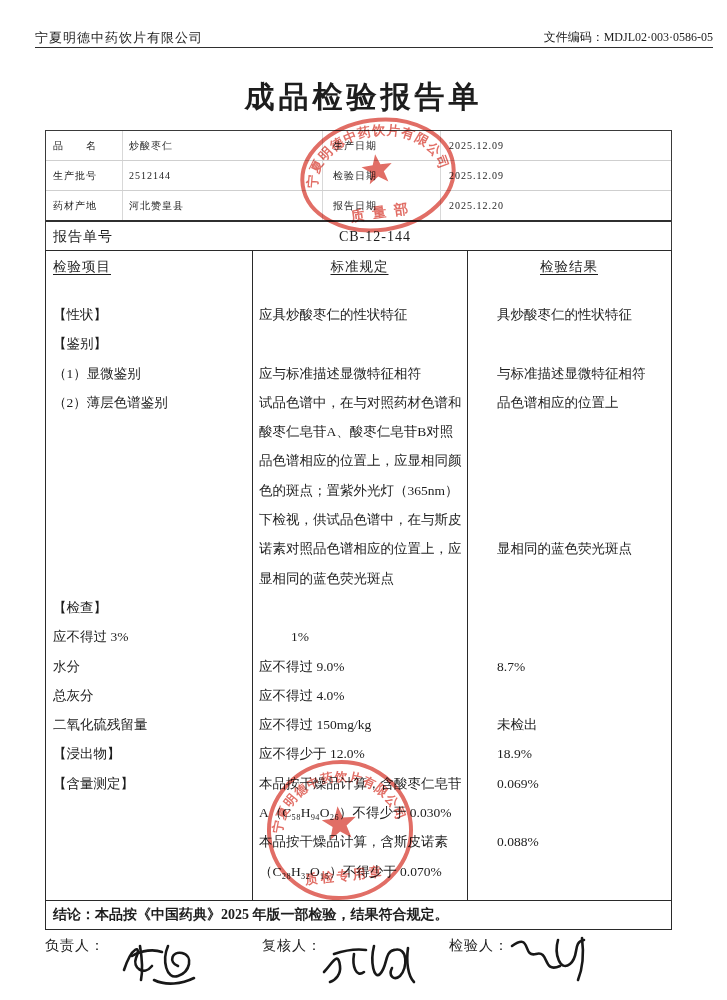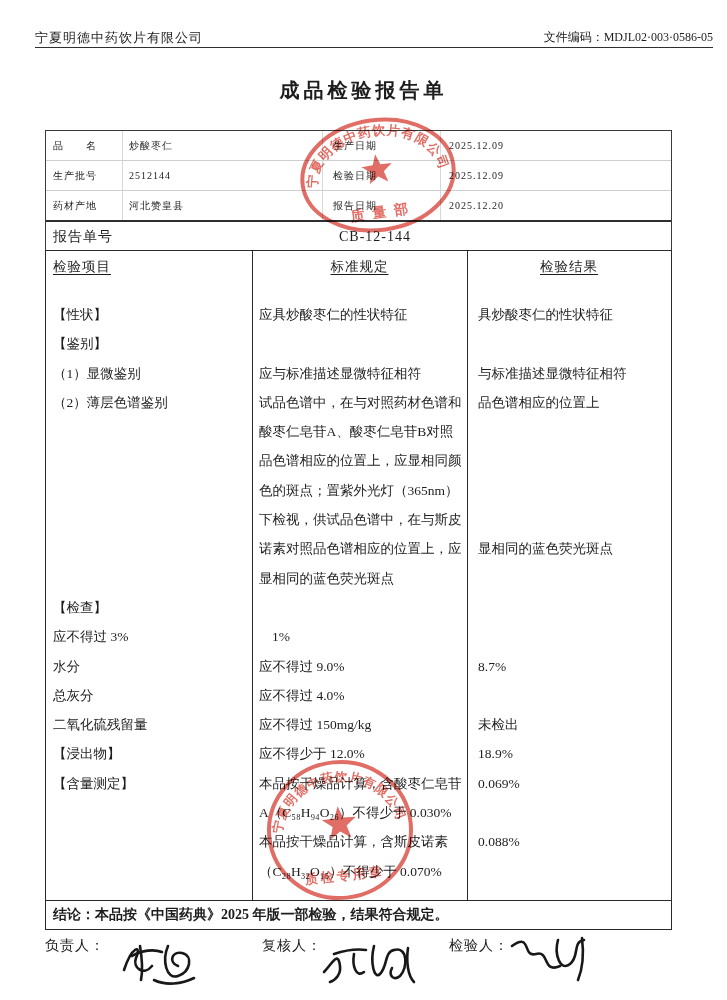--- a/index.html
+++ b/index.html
@@ -7,21 +7,21 @@
     width:727px;height:1000px;background:#ffffff;position:relative;
     font-family:"Liberation Serif","DejaVu Serif",serif;color:#1d1d1d;
     -webkit-font-smoothing:antialiased;overflow:hidden;
   }
   .abs{position:absolute;}
   
   #company{left:35px;top:29px;font-size:13px;letter-spacing:1px;}
   #doccode{top:29px;right:14px;font-size:12px;}
   #top-rule{left:35px;top:47px;width:678px;height:1px;background:#2f2f2f;}
   
-  #title{left:0;top:77px;width:727px;text-align:center;font-size:20px;font-weight:bold;letter-spacing:4px;}
+  #title{left:0;top:77px;width:727px;text-align:center;font-size:30px;font-weight:bold;letter-spacing:4px;}
   
   #info-table{left:45px;top:130px;width:625px;border:1px solid #3a3a3a;border-bottom:none;box-sizing:content-box;}
   .info-row{display:flex;height:29px;line-height:29px;font-size:10px;border-bottom:1px solid #cfcfcf;white-space:nowrap;}
   .info-row.last{border-bottom:2px solid #2f2f2f;}
   .ic1{width:77px;padding-left:7px;box-sizing:border-box;border-right:1px solid #d8d8d8;letter-spacing:1px;}
   .ic2{width:200px;padding-left:6px;box-sizing:border-box;border-right:1px solid #d8d8d8;letter-spacing:1px;}
   .ic3{width:118px;padding-left:10px;box-sizing:border-box;border-right:1px solid #d8d8d8;letter-spacing:1px;}
   .ic4{flex:1;padding-left:8px;box-sizing:border-box;letter-spacing:1px;}
   #report-row{display:flex;height:30px;line-height:30px;font-size:14px;}
   #report-row .rl{padding-left:7px;width:293px;box-sizing:border-box;letter-spacing:1px;}
@@ -32,21 +32,21 @@
   #vdiv1{left:206px;} #vdiv2{left:421px;}
   #thead-row{position:absolute;left:0;top:0;width:100%;height:46px;display:flex;font-size:13.5px;}
   .th1{width:206px;padding:7px 0 0 7px;box-sizing:border-box;}
   .th2{width:215px;text-align:center;padding-top:7px;box-sizing:border-box;}
   .th3{flex:1;text-align:center;padding-top:7px;box-sizing:border-box;}
   .uline{text-decoration:underline;text-underline-offset:3px;letter-spacing:1px;}
   #table-lines{position:absolute;left:0;top:49px;width:100%;}
   .t-line{display:flex;height:29.3px;line-height:29.3px;font-size:13.5px;white-space:nowrap;}
   .tc1{width:206px;padding-left:7px;box-sizing:border-box;}
   .tc2{width:215px;padding-left:7px;box-sizing:border-box;}
-  .tc3{flex:1;padding-left:11px;box-sizing:border-box;}
+  .tc3{flex:1;padding-left:30px;box-sizing:border-box;}
   #conclusion-row{position:absolute;left:0;top:649px;width:100%;height:28px;border-top:1px solid #2a2a2a;
     line-height:27px;font-weight:bold;font-size:14px;padding-left:7px;box-sizing:border-box;white-space:nowrap;}
   
   .sig-label{position:absolute;top:937px;font-size:14px;letter-spacing:1px;}
   #label-resp{left:45px;} #label-review{left:262px;} #label-inspect{left:449px;}
   .signature{position:absolute;}
   .signature path{stroke:#181818;stroke-width:2.6;fill:none;stroke-linecap:round;stroke-linejoin:round;}
   
   .stamp{position:absolute;opacity:0.78;mix-blend-mode:multiply;pointer-events:none;}
   .stamp ellipse{fill:none;stroke:#d9453a;}

